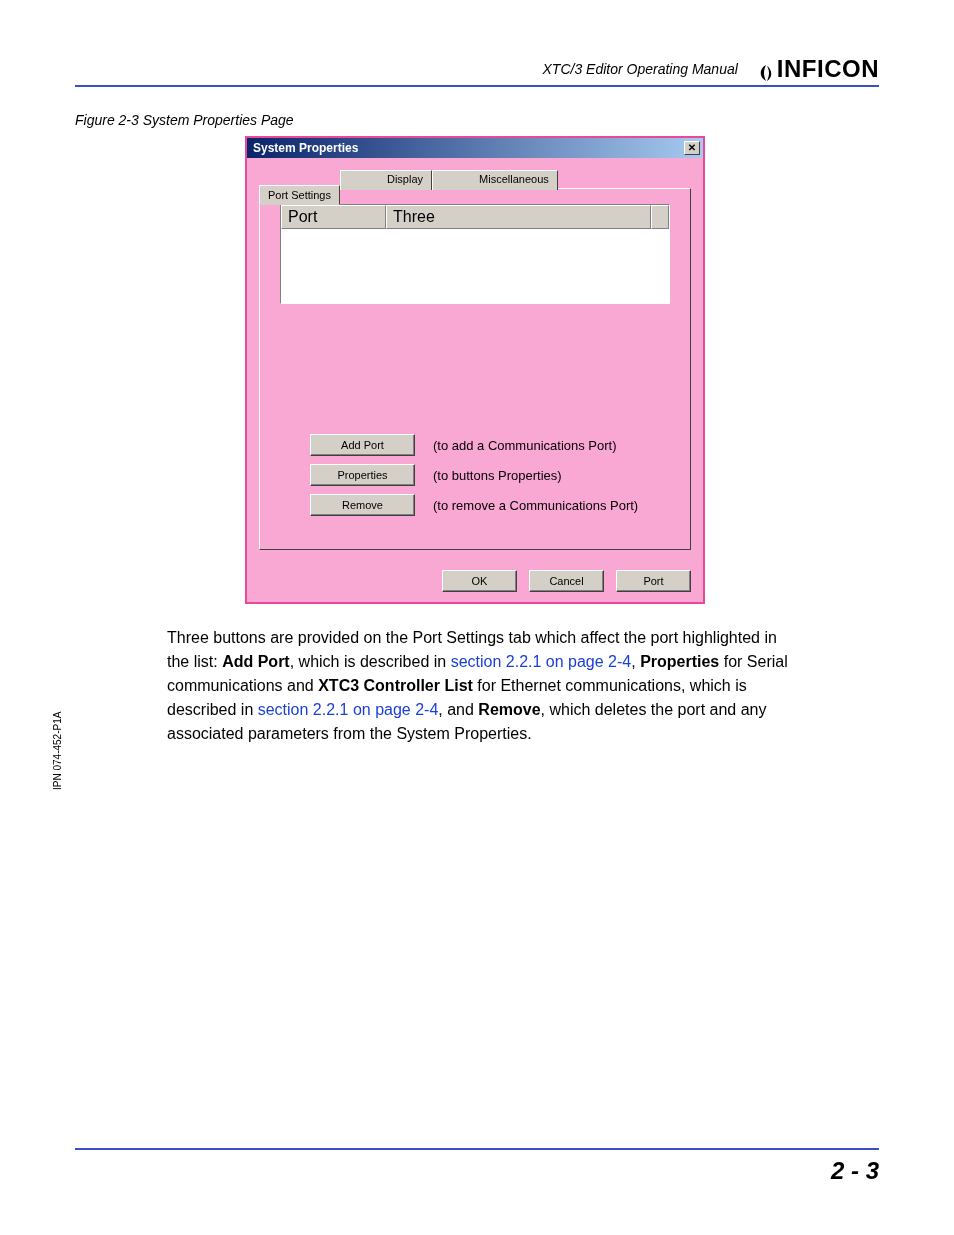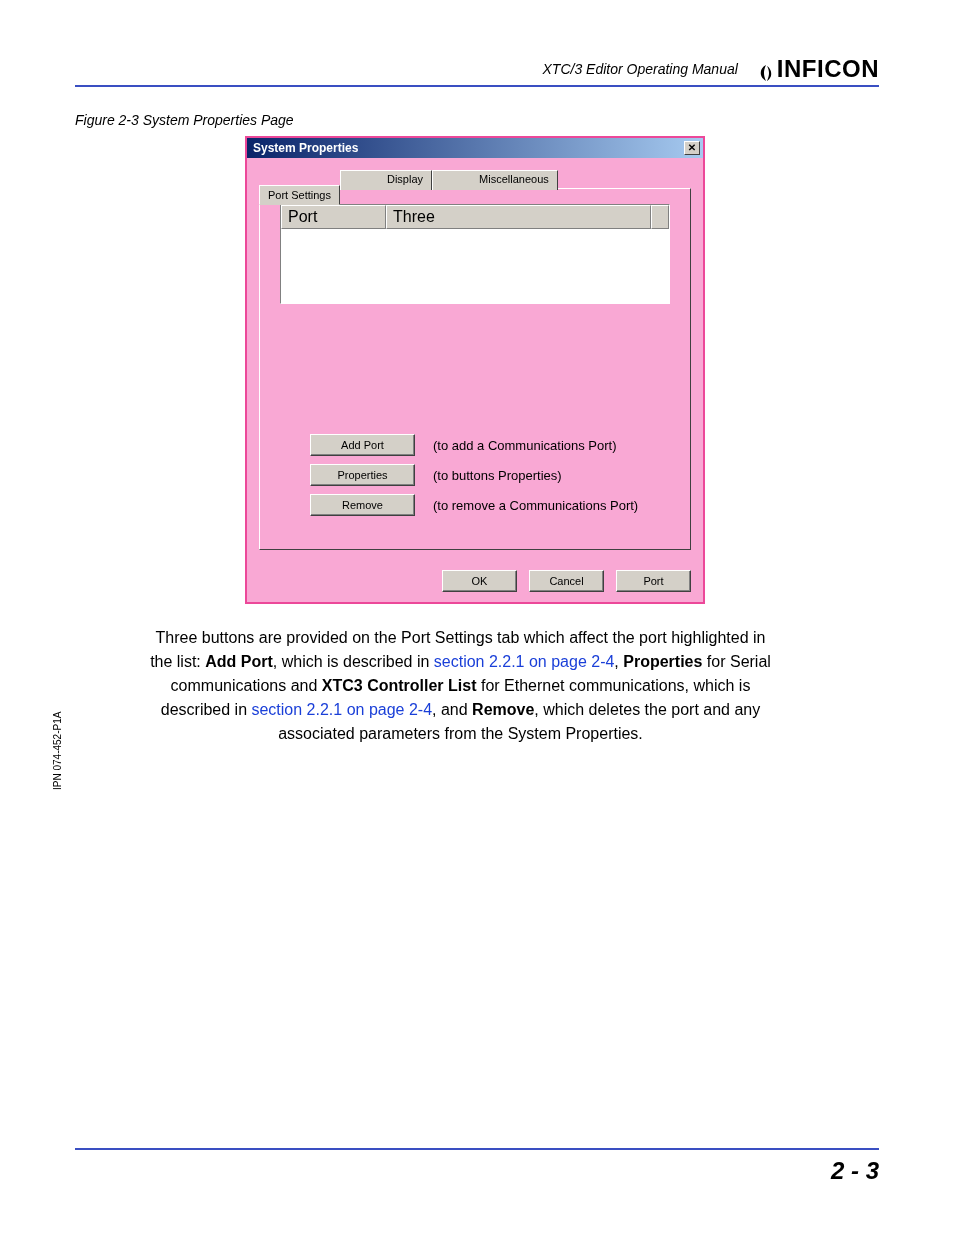--- a/index.html
+++ b/index.html
@@ -165,26 +165,25 @@
   }
   .btn-desc { font-size: 13px; }
   .dialog-footer {
     display: flex;
     justify-content: flex-end;
     gap: 12px;
     padding: 8px 12px 10px 12px;
   }
   .footbtn { width: 75px; }
   .body-text {
-    margin-left: 68px;
+    margin-left: 92px;
     margin-top: 22px;
     font-size: 16px;
     line-height: 1.5;
     max-width: 635px;
-    text-align: center;
   }
   .body-text b { font-weight: bold; }
   .lnk { color: #1a3fd8; }
   .side-text {
     position: absolute;
     left: 52px;
     top: 790px;
     transform: rotate(-90deg);
     transform-origin: left top;
     font-size: 10px;

